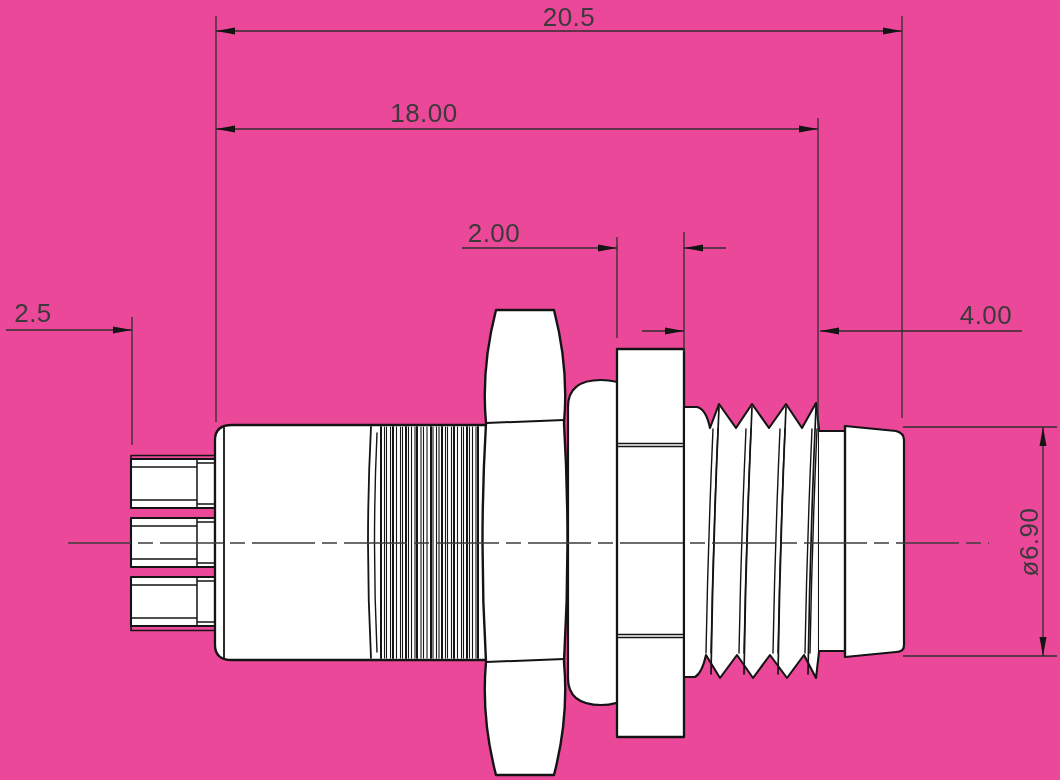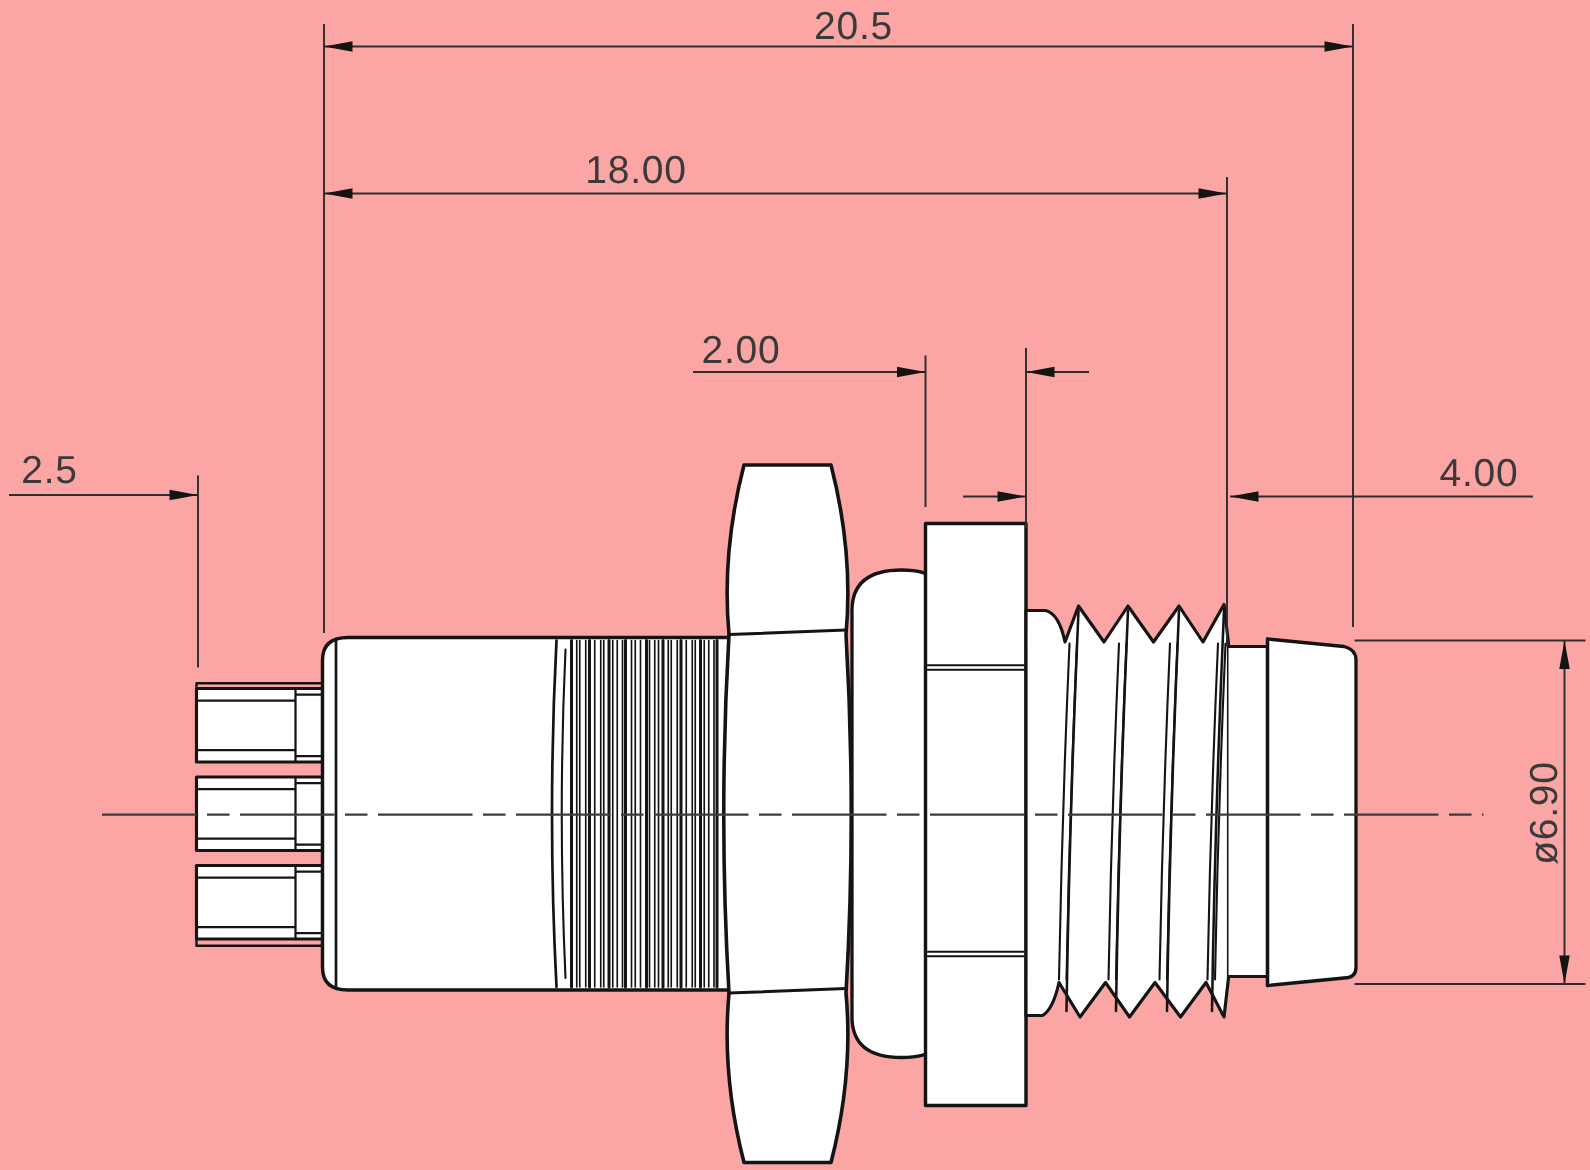--- a/index.html
+++ b/index.html
@@ -1,17 +1,17 @@
 <!DOCTYPE html>
 <html><head>
 <meta charset="utf-8">
 <style>
   html,body{margin:0;padding:0;background:#ffffff;}
   body{width:1060px;height:780px;overflow:hidden;font-family:"Liberation Sans",sans-serif;}
-  #stage{position:relative;width:1060px;height:780px;background:#fca5a5;}
+  #stage{position:relative;width:1060px;height:780px;background:#ec4899;}
   svg{display:block}
   text{font-family:"Liberation Sans",sans-serif;font-size:26px;fill:#3a3a3a;letter-spacing:0.5px;}
 </style>
 </head>
 <body>
 
 <div id="stage">
 <svg width="1060" height="780" viewBox="0 0 1060 780">
 
   <g stroke="#141414" fill="none" stroke-linejoin="round" stroke-linecap="round">

